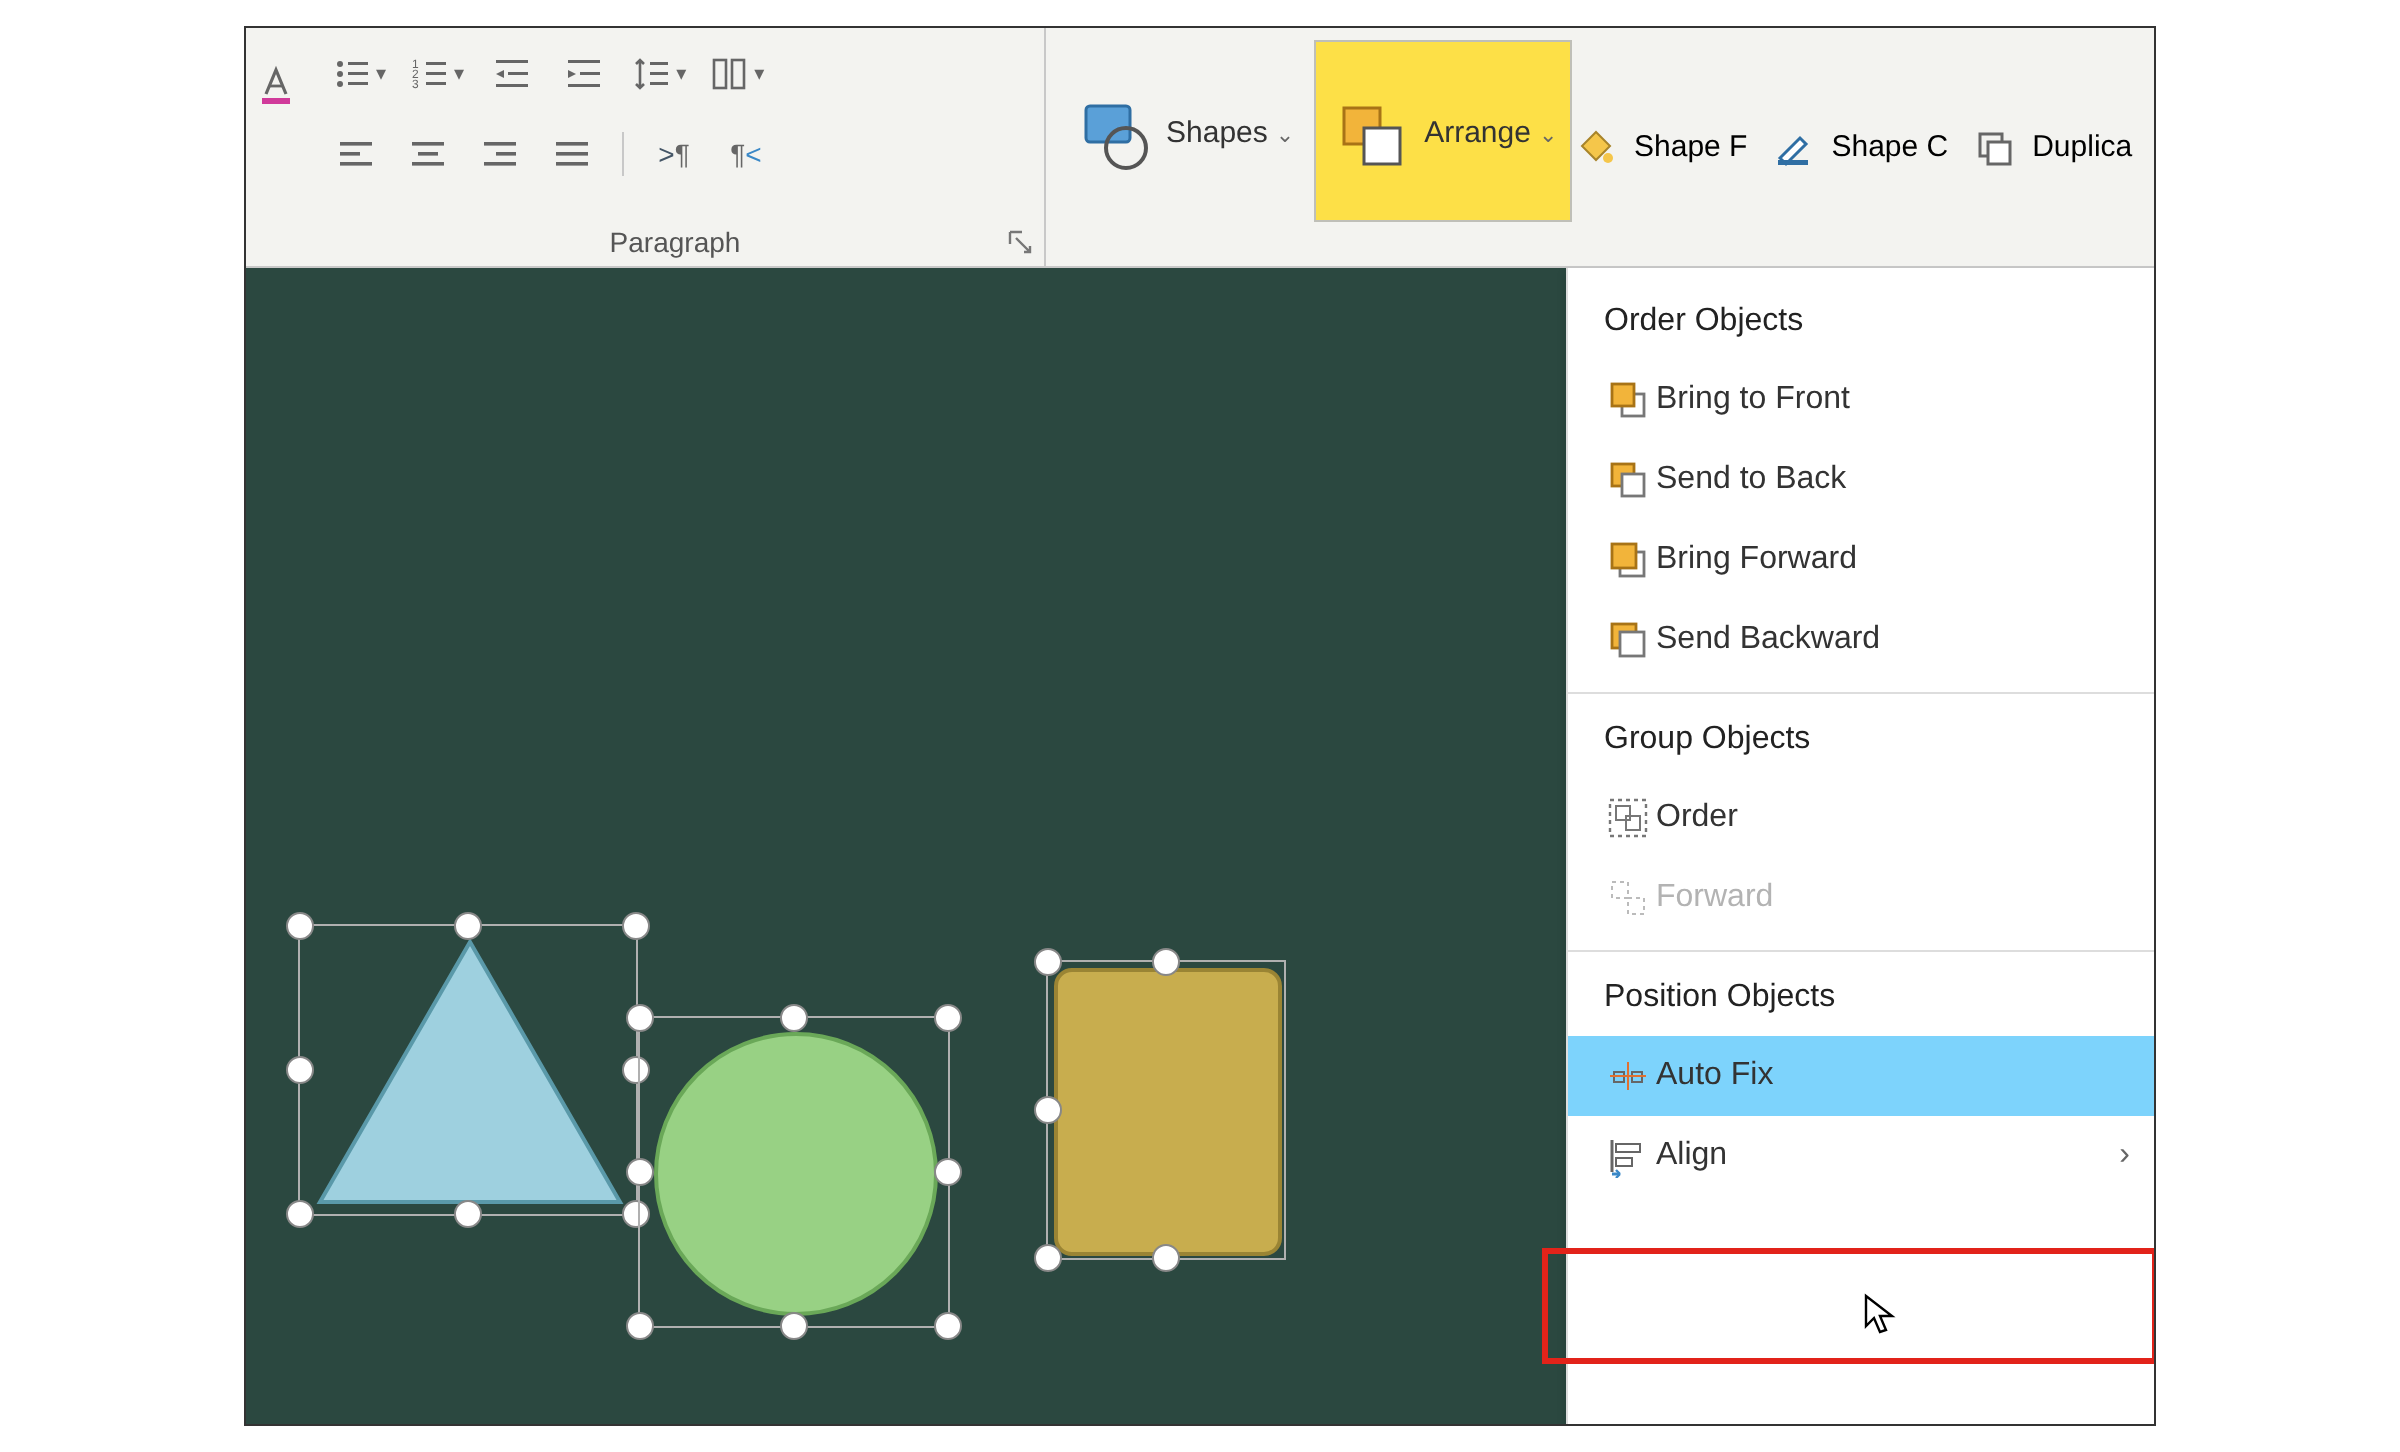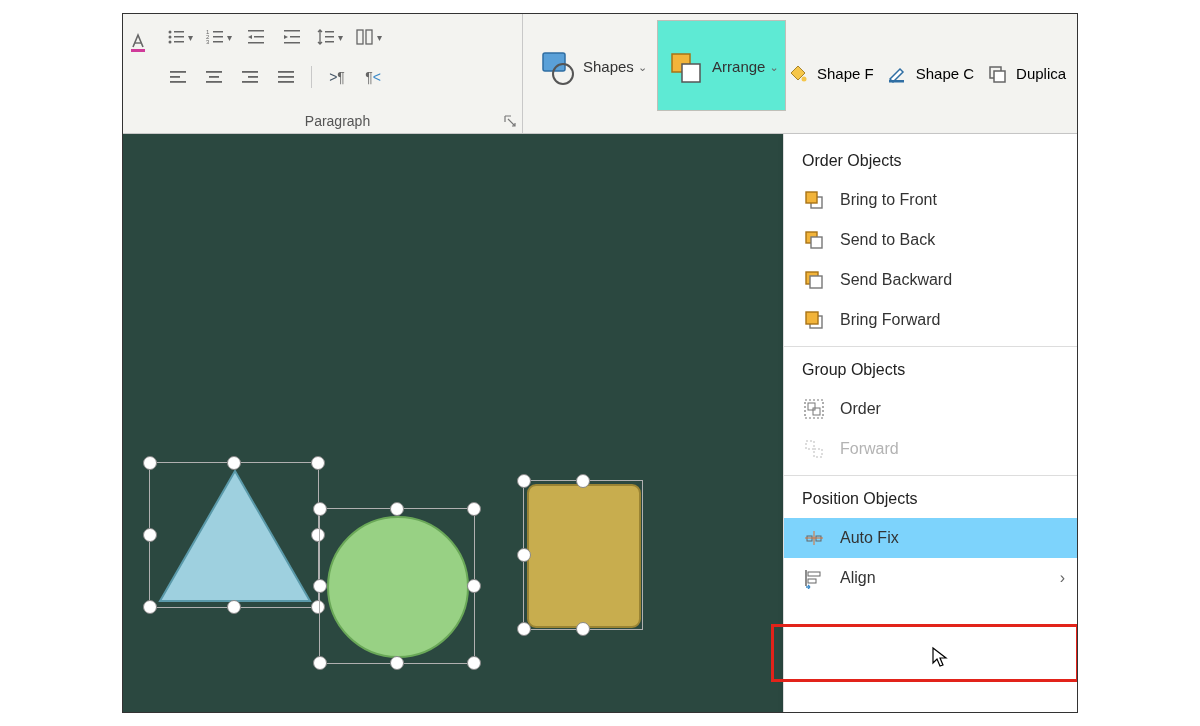--- a/index.html
+++ b/index.html
@@ -73,21 +73,21 @@
   .chev-sm {
     font-size: 10px; color:#666; margin-left: 2px;
   }
 
   .drawing-group { width: 256px; display:flex; padding:6px 6px 22px 6px; gap:4px; }
   .big-btn {
     display:flex; align-items:center; justify-content:flex-start;
     padding:4px 6px 0 6px; gap:4px; font-size:15px; color:#333;
     position:relative;
   }
-  .big-btn.active { background:#5eead4; border:1px solid #bfbfb8; }
+  .big-btn.active { background:#fde047; border:1px solid #bfbfb8; }
   .big-btn .icon-box { width:44px; height:44px; display:flex; align-items:center; justify-content:center; }
   .big-btn .lbl { text-align:center; line-height:1.1; }
   .big-btn .chev { font-size:11px; color:#666; }
 
   .side-group { flex:1; display:flex; flex-direction:row; padding:4px 4px; gap:4px; font-size:15px; }
   .side-row { display:flex; align-items:center; gap:8px; padding:2px 4px; }
   .side-row .sicon { width:22px; height:22px; display:flex; align-items:center; justify-content:center;}
 
   
   .canvas {
@@ -116,21 +116,21 @@
     border-left:1px solid #ddd;
     box-shadow: -1px 2px 4px rgba(0,0,0,.1);
     padding: 10px 0 6px 0;
     font-size:16px;
     bottom:0;
   }
   .dd-header {
     font-weight:400; padding:8px 18px 10px 18px; color:#222;
   }
   .dd-item {
-    display:flex; align-items:center; gap:14px;
+    display:flex; align-items:center; gap:2px;
     padding:8px 18px;
     color:#333;
   }
   .dd-item.disabled { color:#b3b3b3; }
   .dd-item.hover { background:#7dd3fc; }
   .dd-icon { width:24px; height:24px; display:flex; align-items:center; justify-content:center; }
   .dd-sep { height:1px; background:#ddd; margin:6px 0; }
   .dd-sub { margin-left:auto; color:#666; }
 
   .highlight-box {
@@ -364,34 +364,34 @@
         <svg width="22" height="22" viewBox="0 0 22 22">
             <rect x="3" y="3" width="11" height="11" fill="#f2b43a" stroke="#a87316" stroke-width="1.4"></rect>
             <rect x="8" y="8" width="11" height="11" fill="#fff" stroke="#777" stroke-width="1.4"></rect>
           </svg>
       </span>
       <span>Send to Back</span>
     </div>
     <div class="dd-item">
       <span class="dd-icon">
         <svg width="22" height="22" viewBox="0 0 22 22">
+            <rect x="7" y="7" width="12" height="12" fill="none" stroke="#777" stroke-width="1.4"></rect>
+            <rect x="3" y="3" width="12" height="12" fill="#f2b43a" stroke="#a87316" stroke-width="1.4"></rect>
+          </svg>
+      </span>
+      <span>Bring Forward</span>
+    </div>
+    <div class="dd-item">
+      <span class="dd-icon">
+        <svg width="22" height="22" viewBox="0 0 22 22">
             <rect x="3" y="3" width="12" height="12" fill="#f2b43a" stroke="#a87316" stroke-width="1.4"></rect>
             <rect x="7" y="7" width="12" height="12" fill="#fff" stroke="#777" stroke-width="1.4"></rect>
           </svg>
       </span>
       <span>Send Backward</span>
-    </div>
-    <div class="dd-item">
-      <span class="dd-icon">
-        <svg width="22" height="22" viewBox="0 0 22 22">
-            <rect x="7" y="7" width="12" height="12" fill="none" stroke="#777" stroke-width="1.4"></rect>
-            <rect x="3" y="3" width="12" height="12" fill="#f2b43a" stroke="#a87316" stroke-width="1.4"></rect>
-          </svg>
-      </span>
-      <span>Bring Forward</span>
     </div>
 
     <div class="dd-sep"></div>
     <div class="dd-header">Group Objects</div>
 
     <div class="dd-item">
       <span class="dd-icon">
         <svg width="22" height="22" viewBox="0 0 22 22">
             <rect x="2" y="2" width="18" height="18" fill="none" stroke="#777" stroke-width="1.2" stroke-dasharray="2 2"></rect>
             <rect x="5" y="5" width="7" height="7" fill="none" stroke="#777"></rect>

